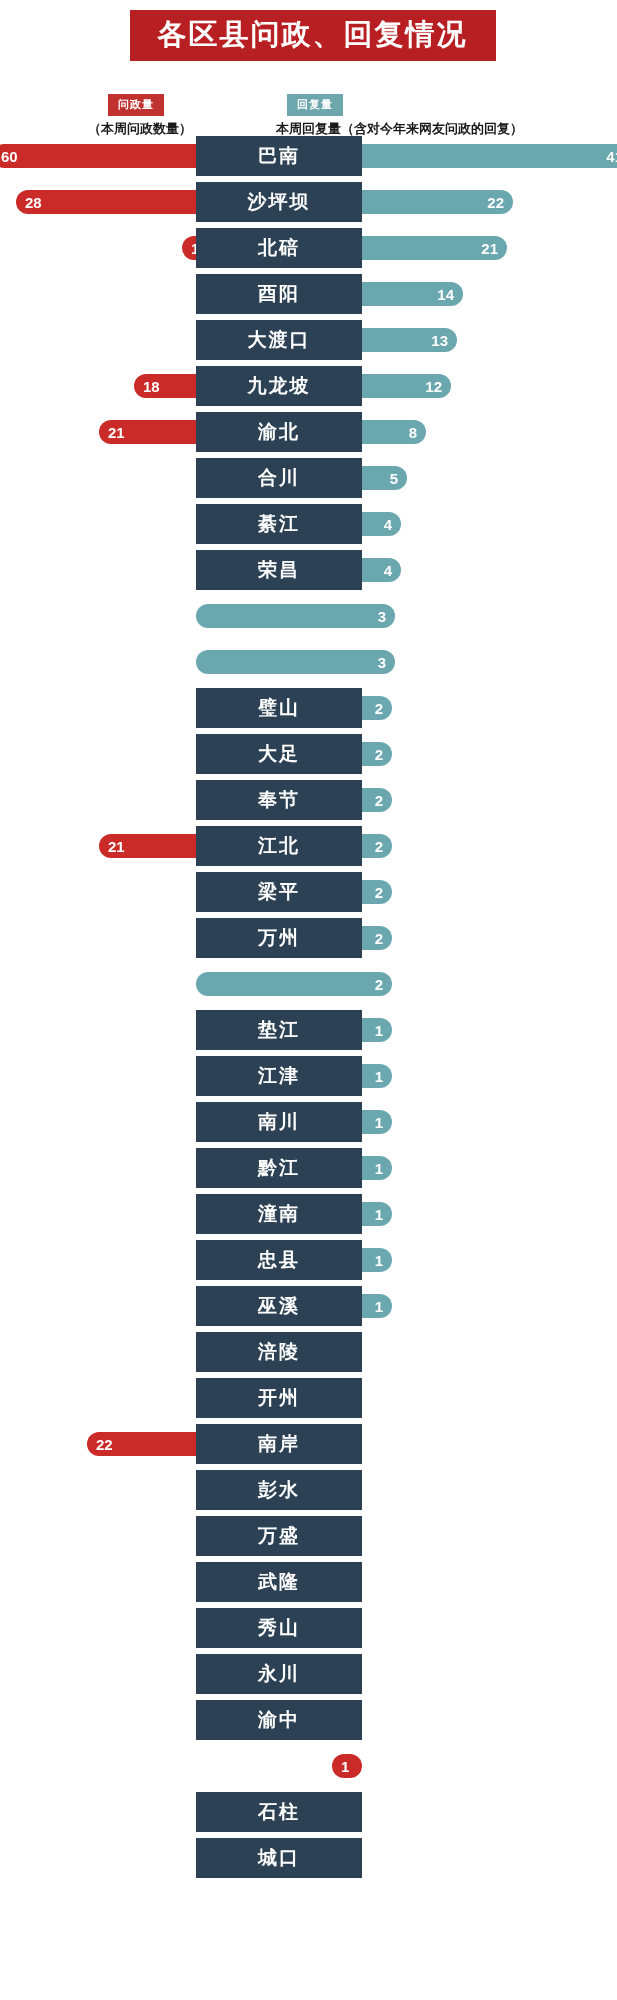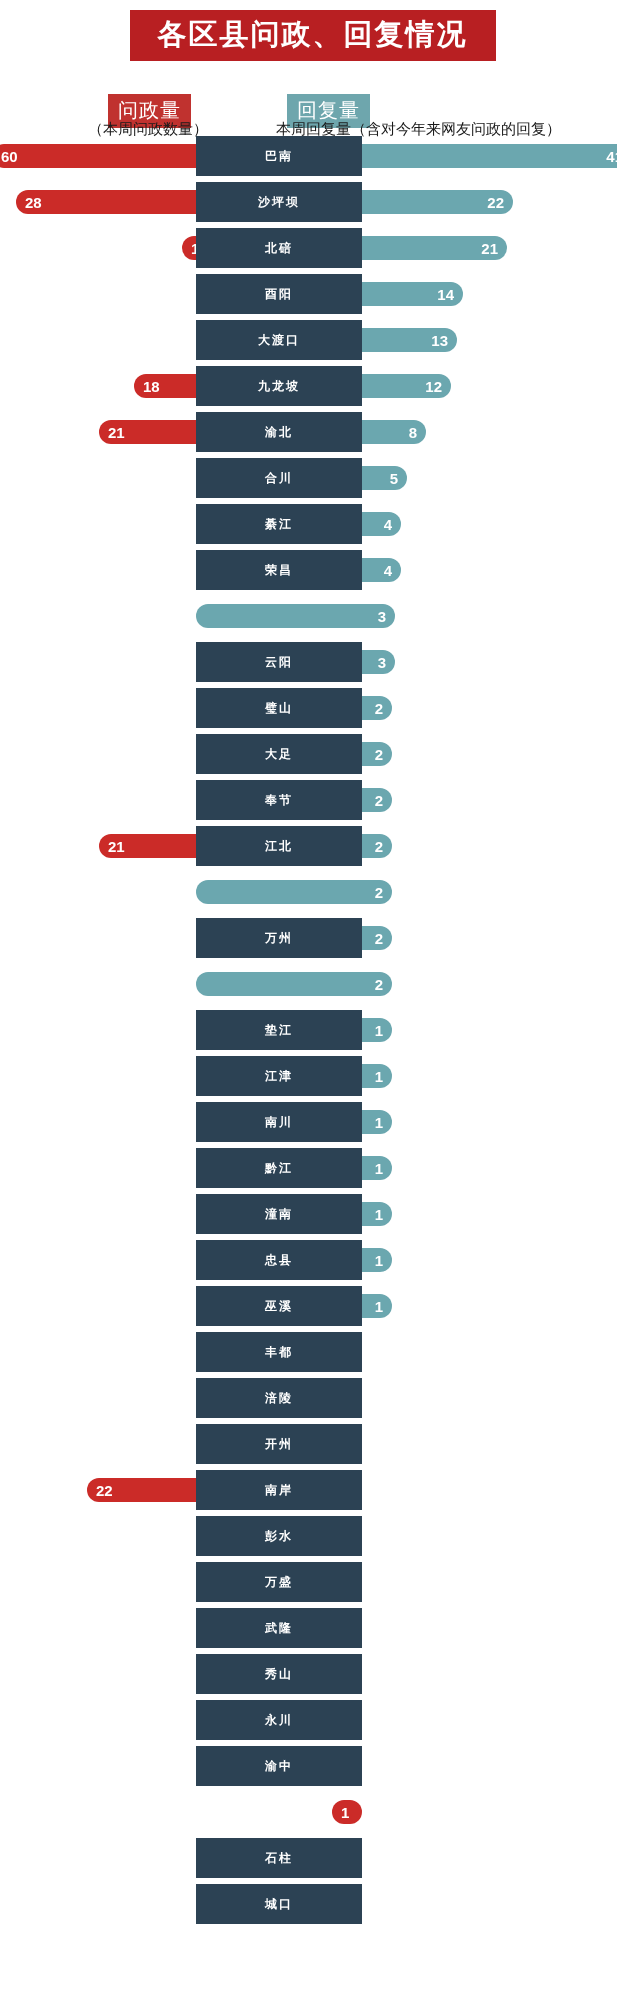--- a/index.html
+++ b/index.html
@@ -23,56 +23,56 @@
     padding:10px 28px 12px 28px;
     line-height:1.0;
     white-space:nowrap;
   }
 
   
   .legend { position:absolute; top:94px; left:0; width:617px; height:40px; }
   .legend-chip {
     position:absolute;
     color:#fff;
-    font-size:20px;
-    font-weight:normal;
+    font-size:11px;
+    font-weight:bold;
     padding:3px 10px 4px 10px;
     letter-spacing:1px;
     white-space:nowrap;
   }
   .legend-chip.red  { background:#c0322f; left:108px; top:0px; }
   .legend-chip.teal { background:#6ea6ad; left:287px; top:0px; }
   .legend-sub {
     position:absolute;
-    font-size:15px;
+    font-size:13px;
     color:#1a1a1a;
     white-space:nowrap;
     top:26px;
-    font-weight:normal;
+    font-weight:bold;
   }
   .legend-sub.red-sub  { left:88px; }
   .legend-sub.teal-sub { left:276px; }
 
   
   .rows { position:absolute; top:133px; left:0; width:617px; }
   .row {
     position:relative;
     height:46px;
     width:617px;
   }
   
   .center-label {
     position:absolute;
     left:196px;
     top:3px;
     width:166px;
     height:40px;
     background:#2c4254;
     color:#ffffff;
-    font-size:12px;
+    font-size:19px;
     font-weight:bold;
     letter-spacing:2px;
     display:flex;
     align-items:center;
     justify-content:center;
     z-index:5;
     white-space:nowrap;
   }
   .center-label.narrow { font-size:16px; letter-spacing:0px; }
 
@@ -232,21 +232,20 @@
           <span class="val">3</span>
         </div>
       </div>
       <div class="row">
         <div class="bar-red" style="width: 61px;">
           <span class="val">4</span>
         </div>
         <div class="bar-teal" style="width: 199px;">
           <span class="val">3</span>
         </div>
-        <div class="center-label">云阳</div>
       </div>
       <div class="row">
         <div class="bar-red" style="width: 38px;">
           <span class="val">2</span>
         </div>
         <div class="bar-teal" style="width: 196px;">
           <span class="val">2</span>
         </div>
         <div class="center-label">璧山</div>
       </div>
@@ -277,20 +276,21 @@
         </div>
         <div class="center-label">江北</div>
       </div>
       <div class="row">
         <div class="bar-red" style="width: 38px;">
           <span class="val">2</span>
         </div>
         <div class="bar-teal" style="width: 196px;">
           <span class="val">2</span>
         </div>
+        <div class="center-label">梁平</div>
       </div>
       <div class="row">
         <div class="bar-red" style="width: 61px;">
           <span class="val">4</span>
         </div>
         <div class="bar-teal" style="width: 196px;">
           <span class="val">2</span>
         </div>
         <div class="center-label">万州</div>
       </div>
@@ -356,26 +356,20 @@
         </div>
         <div class="center-label">忠县</div>
       </div>
       <div class="row">
         <div class="bar-teal" style="width: 196px;">
           <span class="val">1</span>
         </div>
         <div class="center-label">巫溪</div>
       </div>
       <div class="row">
-        <div class="bar-red" style="width: 38px;">
-          <span class="val">2</span>
-        </div>
-        <div class="center-label">丰都</div>
-      </div>
-      <div class="row">
         <div class="bar-red" style="width: 30px;">
           <span class="val">1</span>
         </div>
         <div class="center-label">涪陵</div>
       </div>
       <div class="row">
         <div class="bar-red" style="width: 61px;">
           <span class="val">4</span>
         </div>
         <div class="center-label">开州</div>

